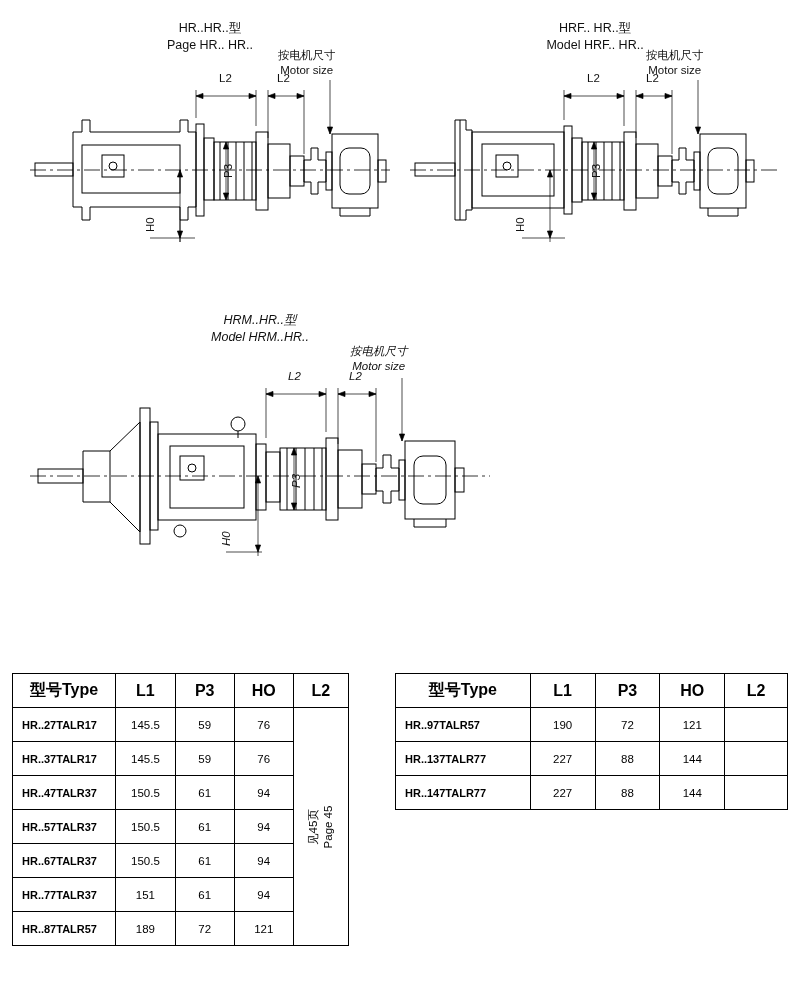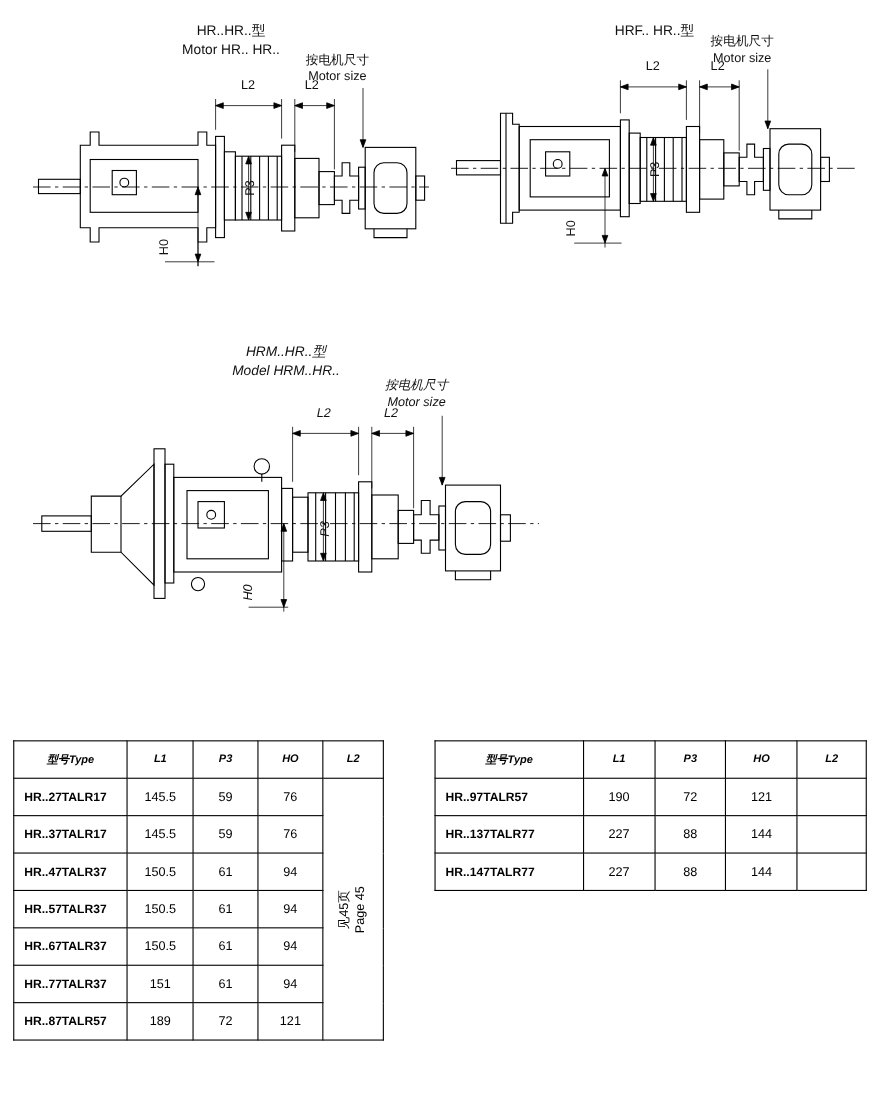--- a/index.html
+++ b/index.html
@@ -57,41 +57,41 @@
     font-size:11.5px;
   }
   .tbl td,.tbl th{
     border:1px solid #000;
     text-align:center;
     font-weight:normal;
     padding:0;
     height:33px;
     color:#000;
   }
-  .tbl th{font-weight:bold;font-size:10px;font-style:italic;}
+  .tbl th{font-weight:bold;font-size:16px;}
   .tbl .type-cell{text-align:left;padding-left:9px;font-weight:bold;font-size:11px;}
   .tbl .type-head{font-weight:bold;}
   .rot-cell{position:relative;width:58px;}
   .rot-inner{
     position:absolute;left:50%;top:50%;
     transform:translate(-50%,-50%) rotate(-90deg);
     white-space:nowrap;
     font-size:11.5px;
     line-height:15px;
   }
   .page-note-line2{font-size:11.5px;}
 </style>
 </head>
 <body>
 
 <div class="page">
 
   <div class="fig" style="left:30px;top:20px;width:360px;height:270px;">
     <div class="fig-title" style="width:360px;">HR..HR..型</div>
-    <div class="fig-title" style="width:360px;">Motor HR.. HR..</div>
+    <div class="fig-title" style="width:360px;">Page HR.. HR..</div>
 
     <div class="fig-canvas" style="position:relative;width:360px;height:225px;margin-top:6px;">
       <svg width="360" height="225" viewBox="0 0 360 225">
         <g fill="none" stroke="#000" stroke-width="1">
 
           <rect x="5" y="103" width="38" height="13"></rect>
 
           <path d="M43 72 L43 147 L52 147 L52 160 L60 160 L60 147 L150 147 L150 160 L158 160 L158 147 L166 147 L166 72 L158 72 L158 60 L150 60 L150 72 L60 72 L60 60 L52 60 L52 72 Z"></path>
           <rect x="52" y="85" width="98" height="48"></rect>
           <rect x="72" y="95" width="22" height="22"></rect>
@@ -159,20 +159,21 @@
       <div class="vlabel" style="left:114px;top:172px;">H0</div>
       <div class="motor-size" style="left:248px;top:-12px;">
         <div>按电机尺寸</div>
         <div>Motor size</div>
       </div>
     </div>
   </div>
 
   <div class="fig" style="left:410px;top:20px;width:370px;height:270px;">
     <div class="fig-title" style="width:370px;">HRF.. HR..型</div>
+    <div class="fig-title" style="width:370px;">Model HRF.. HR..</div>
 
     <div class="fig-canvas" style="position:relative;width:370px;height:225px;margin-top:6px;">
       <svg width="370" height="225" viewBox="0 0 370 225">
         <g fill="none" stroke="#000" stroke-width="1">
 
           <rect x="5" y="103" width="40" height="13"></rect>
 
           <path d="M45 60 L45 160 L56 160 L56 150 L62 150 L62 70 L56 70 L56 60 Z"></path>
           <line x1="50" y1="60" x2="50" y2="160"></line>
 

